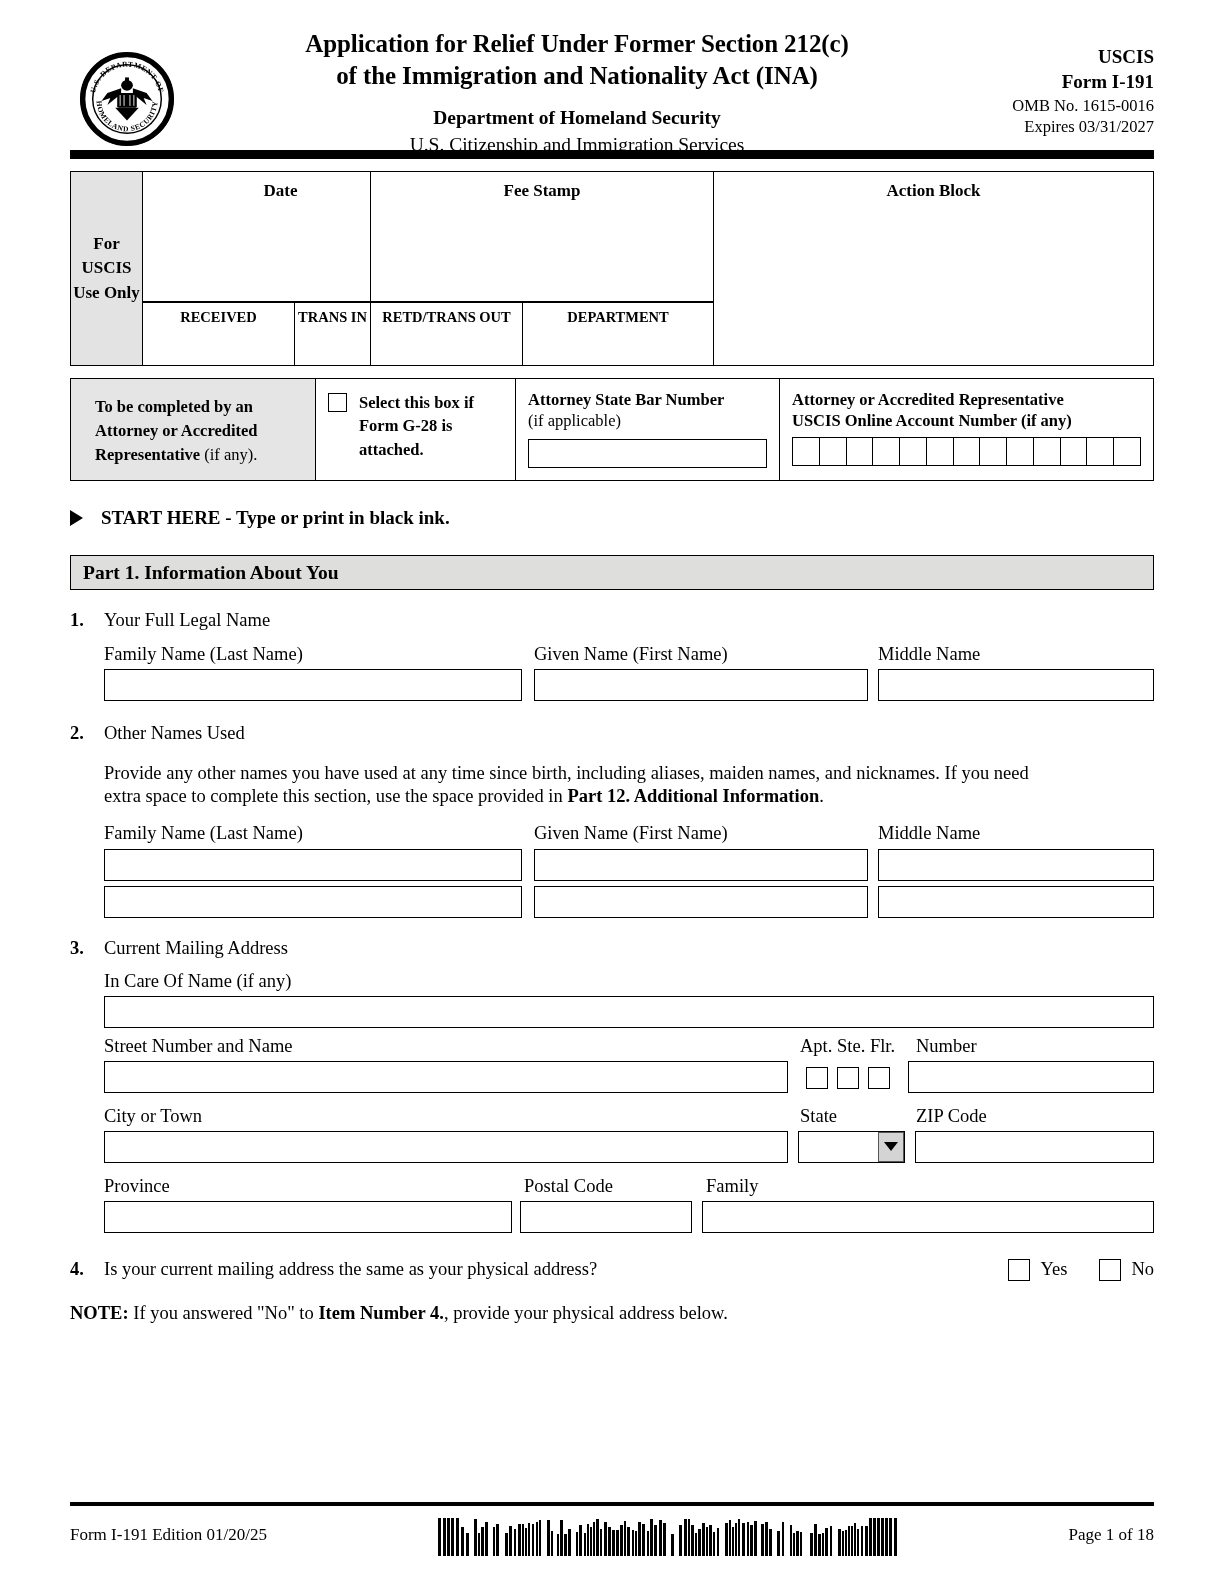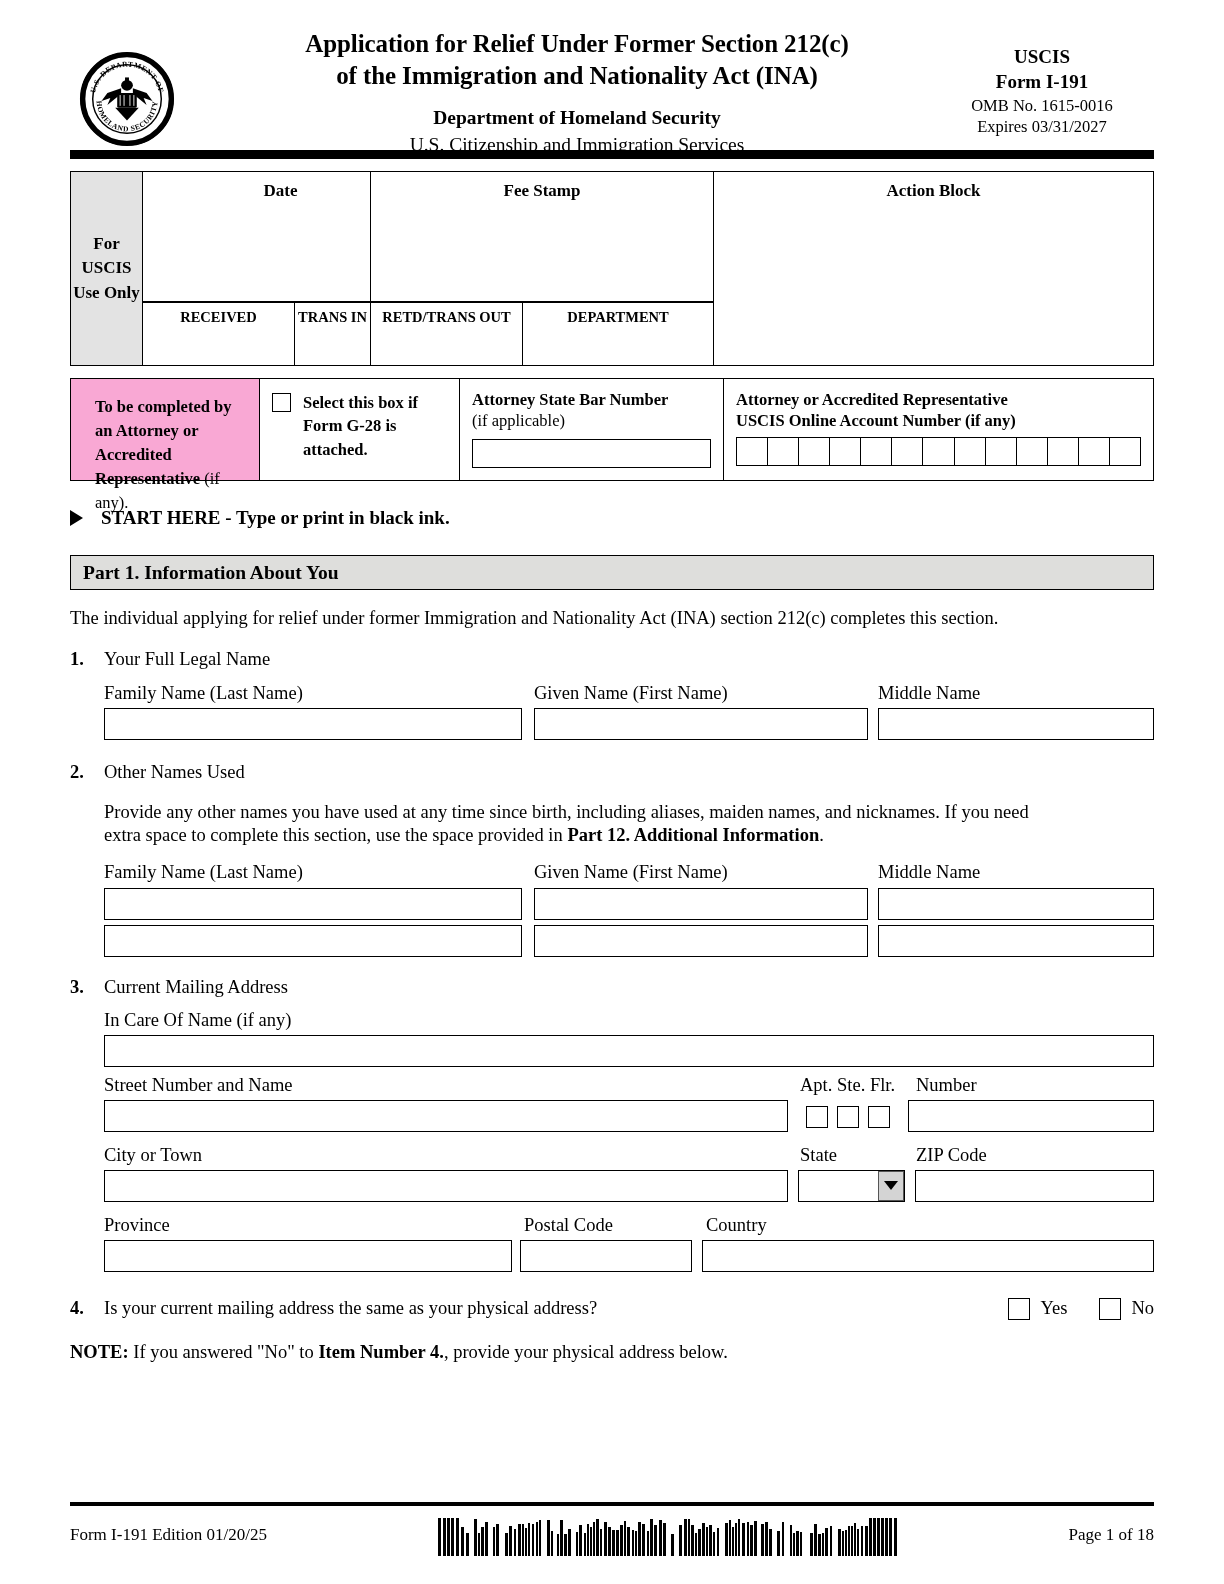--- a/index.html
+++ b/index.html
@@ -48,23 +48,23 @@
     margin-top: 13px;
     line-height: 1.3;
   }
   .hdr-sub {
     font-size: 19.5px;
     margin-top: 2px;
     line-height: 1.3;
   }
   .hdr-right {
     position: absolute;
-    right: 12px; top: 44px;
+    right: 0px; top: 44px;
     width: 200px;
-    text-align: center;
+    text-align: right;
     line-height: 1.33;
   }
   .hdr-right .b { font-size: 19px; font-weight: bold; }
   .hdr-right .n { font-size: 16.5px; }
 
   .rule-thick {
     margin-top: 10px;
     height: 9px;
     background: #000;
     border-top: 2px solid #000;
@@ -130,22 +130,22 @@
   }
 
   
   .attorney {
     margin-top: 12px;
     display: flex;
     border: 1.5px solid #000;
     height: 103px;
   }
   .atty-label {
-    width: 189px;
-    background: #f9a8d4;
+    width: 245px;
+    background: #e5e5e5;
     border-right: 1.5px solid #000;
     font-weight: bold;
     font-size: 16.5px;
     line-height: 1.45;
     padding: 16px 9px 0 24px;
     flex-shrink: 0;
   }
   .atty-label .lt { font-weight: normal; }
   .atty-g28 {
     width: 200px;
@@ -412,21 +412,20 @@
   <div class="start-here">
     <div class="tri"></div>
     <div class="start-txt">
       <span>START HERE - </span><span class="reg">Type or print in black ink.</span>
     </div>
   </div>
 
   <div class="part-bar">
     <span>Part 1.  Information About You</span>
   </div>
-  <div class="part-intro">The individual applying for relief under former Immigration and Nationality Act (INA) section 212(c) completes this section.</div>
 
   <div class="item">
     <div class="item-num">1.</div>
     <div class="item-txt">Your Full Legal Name</div>
   </div>
   <div class="row-labels" style="margin-top:12px;">
     <div class="lbl" style="width:430px;">Family Name (Last Name)</div>
     <div class="lbl" style="width:344px;">Given Name (First Name)</div>
     <div class="lbl" style="flex:1;">Middle Name</div>
   </div>
@@ -500,21 +499,21 @@
       <div style="width:26px; background:#d4d4d4; border-left:1.5px solid #000; border:1.5px solid #555; display:flex; align-items:center; justify-content:center;">
         <div style="width:0;height:0;border-left:7px solid transparent;border-right:7px solid transparent;border-top:9px solid #000;"></div>
       </div>
     </div>
     <div class="inputbox" style="flex:1; margin-left:10px;"></div>
   </div>
 
   <div class="row-labels" style="margin-top:12px;">
     <div class="lbl" style="width:420px;">Province</div>
     <div class="lbl" style="width:182px;">Postal Code</div>
-    <div class="lbl" style="flex:1;">Country</div>
+    <div class="lbl" style="flex:1;">Family</div>
   </div>
   <div class="fieldrow" style="padding-left:34px;">
     <div class="inputbox" style="width:408px;"></div>
     <div class="inputbox" style="width:172px; margin-left:8px;"></div>
     <div class="inputbox" style="flex:1; margin-left:10px;"></div>
   </div>
 
   <div class="item" style="margin-top:24px; align-items:center;">
     <div class="item-num">4.</div>
     <div class="item-txt" style="flex:1;">Is your current mailing address the same as your physical address?</div>

